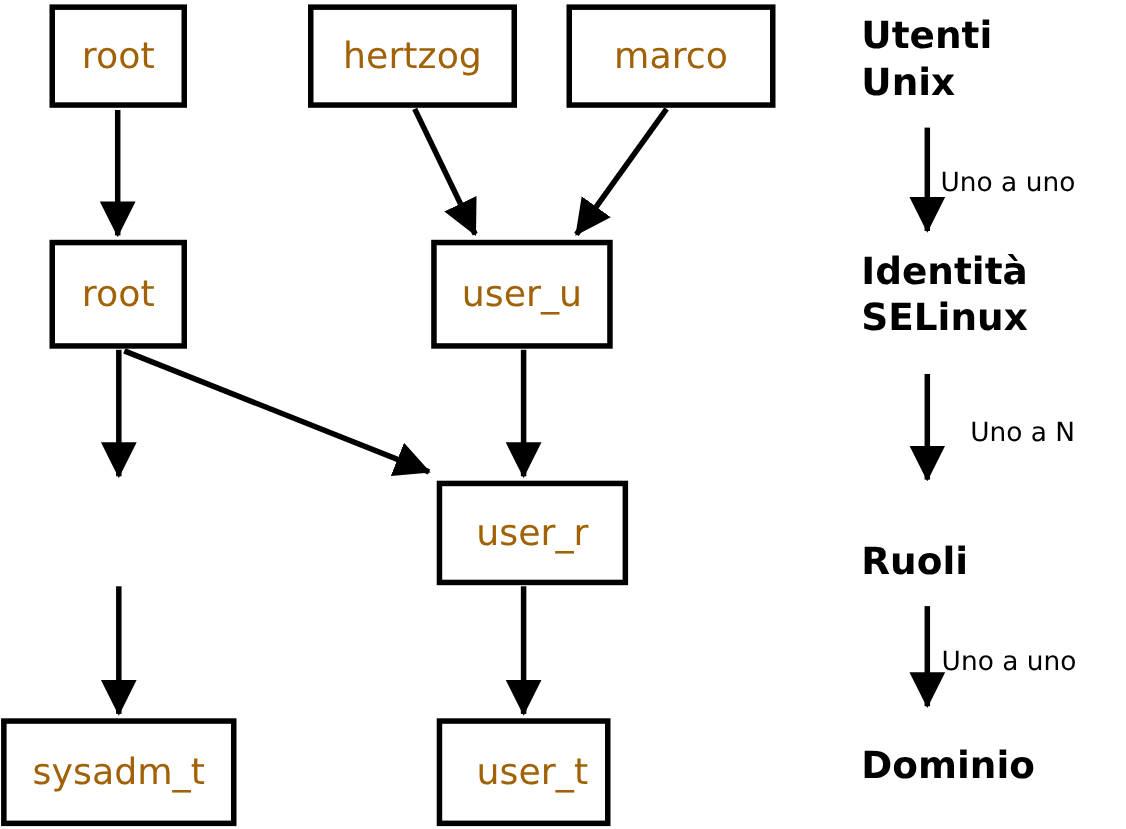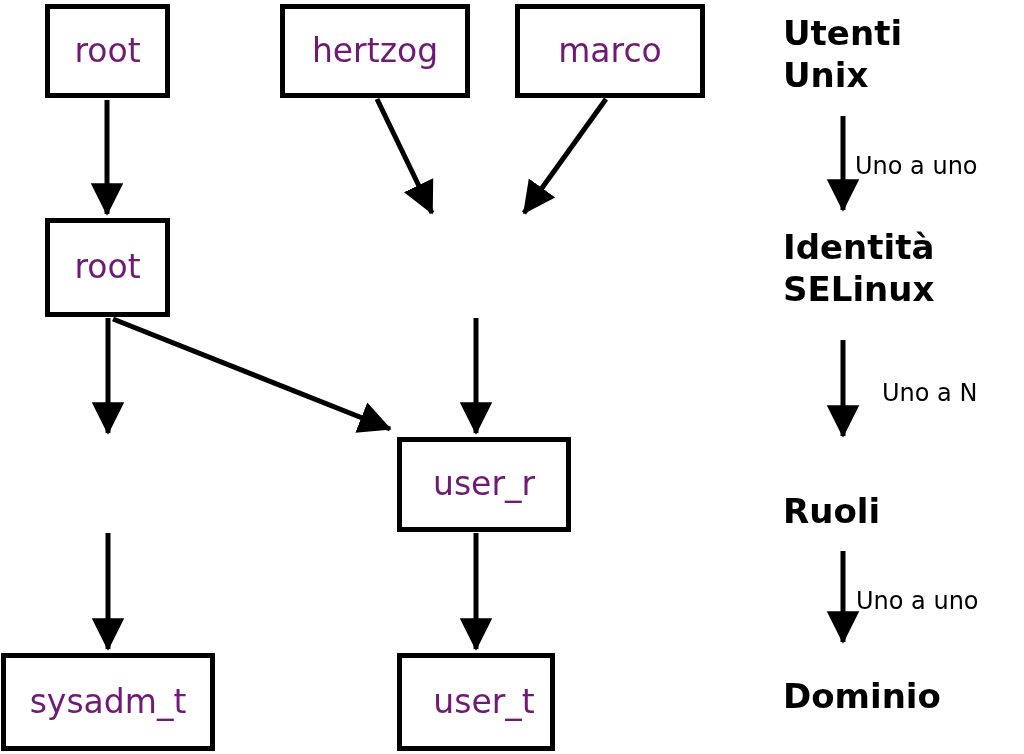--- a/index.html
+++ b/index.html
@@ -26,21 +26,21 @@
   .node-box {
     position: absolute;
     box-sizing: border-box;
     border: 5px solid #000000;
     background: #ffffff;
     display: flex;
     align-items: center;
     justify-content: center;
     font-size: 33px;
     line-height: 1.1;
-    color: #701a75;
+    color: #a16207;
     z-index: 2;
   }
   
   .b-root1   { left: 45px;  top: 4px;   width: 125px; height: 94px; }
   .b-hertzog { left: 280px; top: 4px;   width: 190px; height: 94px; }
   .b-marco   { left: 515px; top: 4px;   width: 190px; height: 94px; }
   
   .b-root2   { left: 45px;  top: 218px; width: 125px; height: 99px; }
   .b-useru   { left: 392px; top: 218px; width: 165px; height: 99px; }
   
@@ -105,20 +105,23 @@
   <div class="node-box b-hertzog">
     <span>hertzog</span>
   </div>
   <div class="node-box b-marco">
     <span>marco</span>
   </div>
 
   <div class="node-box b-root2">
     <span>root</span>
   </div>
+  <div class="node-box b-useru">
+    <span>user_u</span>
+  </div>
 
   <div class="node-box b-userr">
     <span>user_r</span>
   </div>
 
   <div class="node-box b-sysadmt">
     <span>sysadm_t</span>
   </div>
   <div class="node-box b-usert">
     <span>user_t</span>

